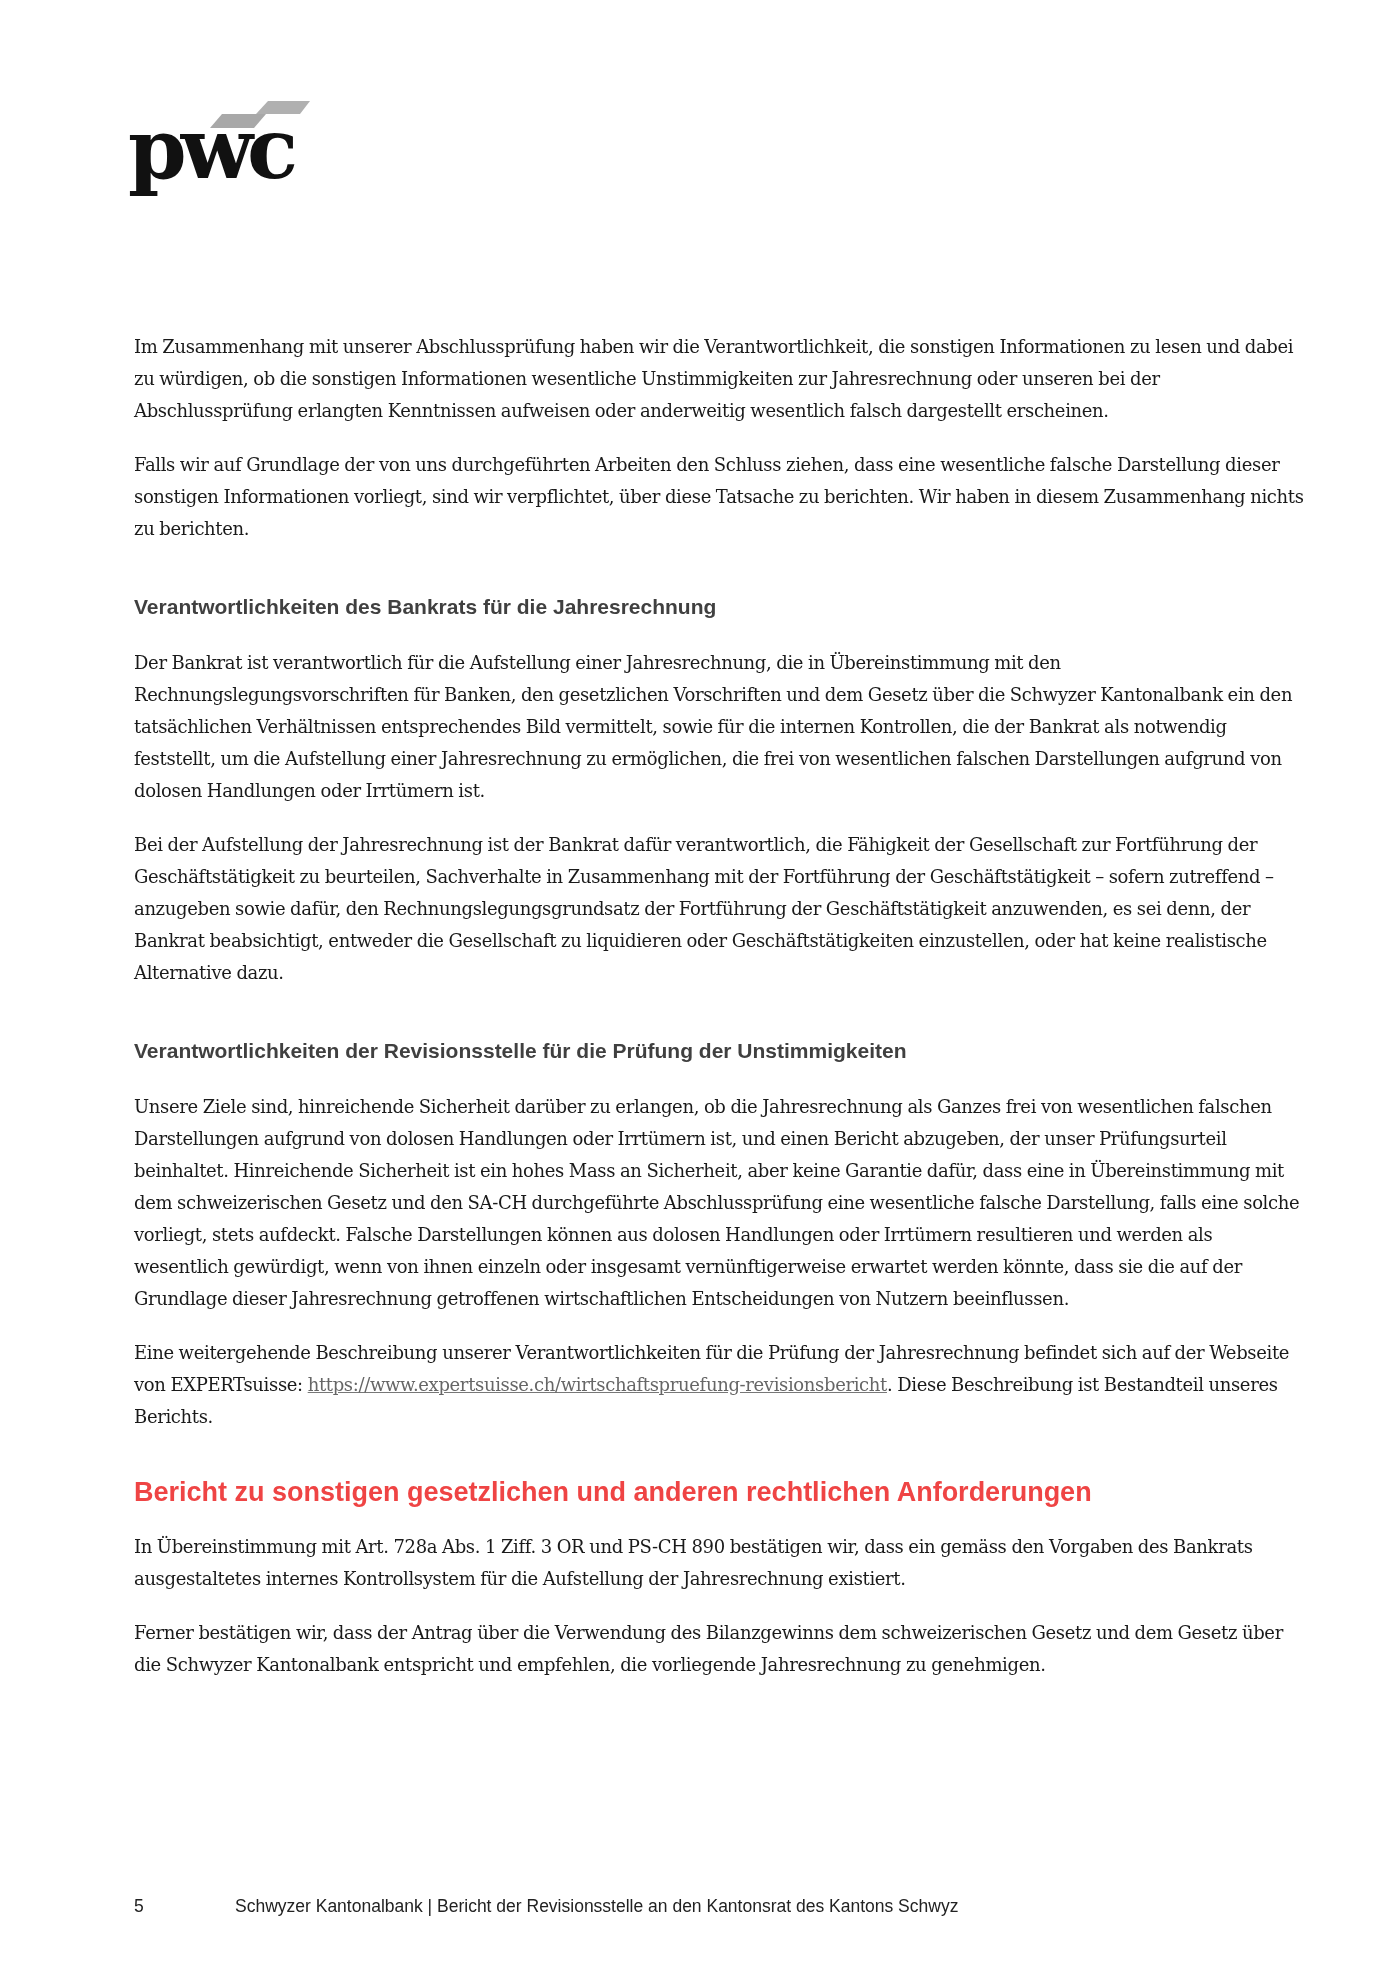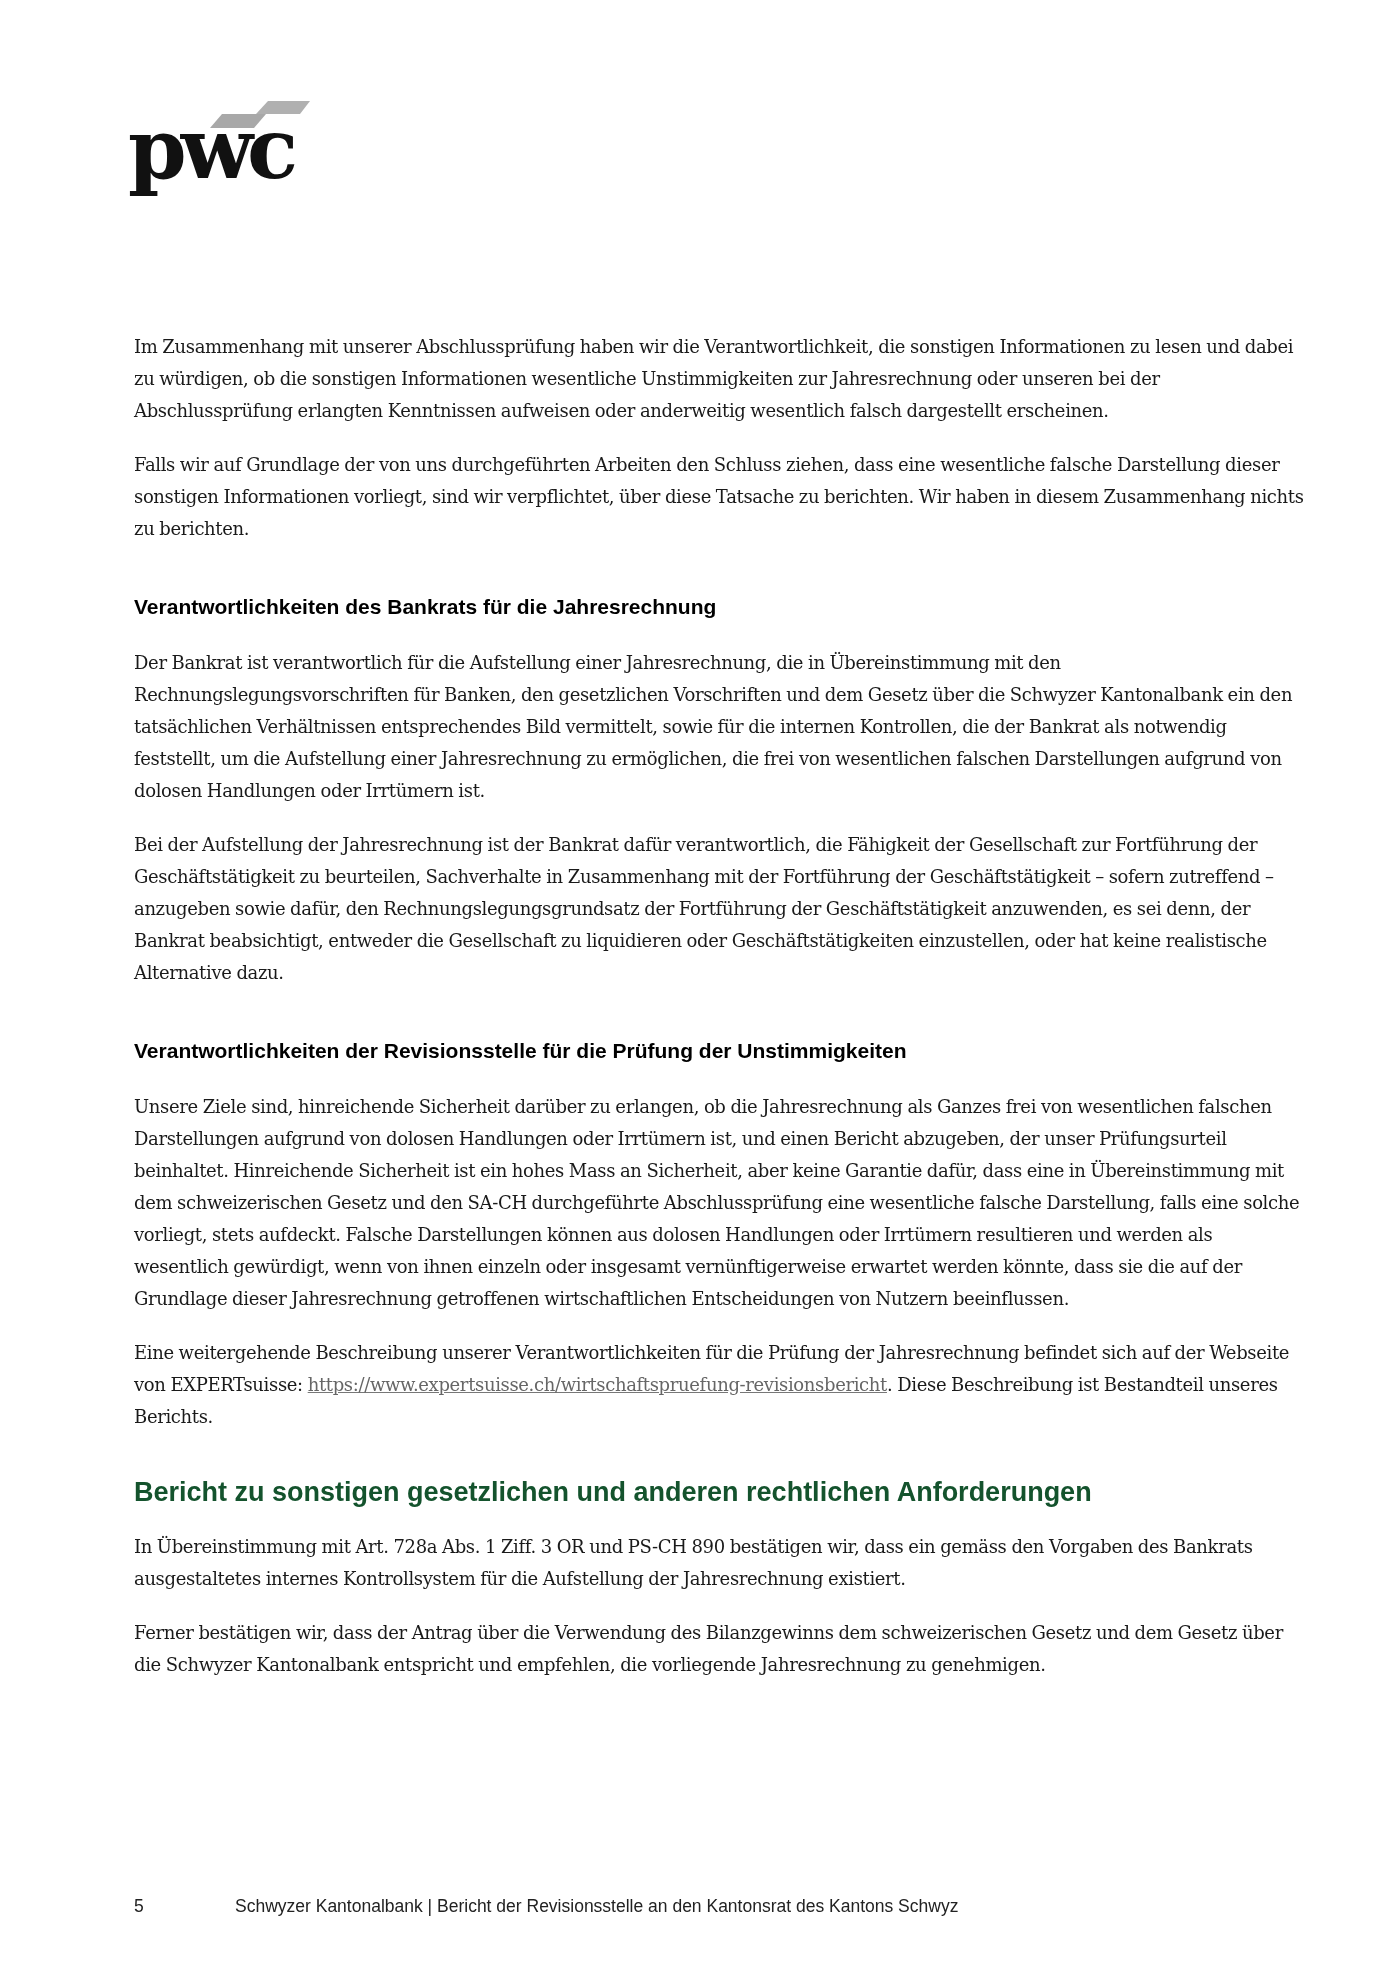--- a/index.html
+++ b/index.html
@@ -37,29 +37,29 @@
       word-spacing: -0.5px;
       color: #1a1a1a;
     }
     .gap-sm { height: 22px; }
     .h3 {
       font-family: "Liberation Sans", sans-serif;
       font-weight: bold;
       font-size: 21px;
       line-height: 28px;
       margin: 0;
-      color: #000000;
+      color: #404040;
     }
     .h2 {
       font-family: "Liberation Sans", sans-serif;
       font-weight: bold;
       font-size: 27px;
       line-height: 34px;
       margin: 0;
-      color: #14532d;
+      color: #ef4444;
     }
     .link {
       color: #666;
       text-decoration: underline;
       text-decoration-color: #777;
       text-align: right;
     }
     .footer {
       position: absolute;
       left: 134px;

